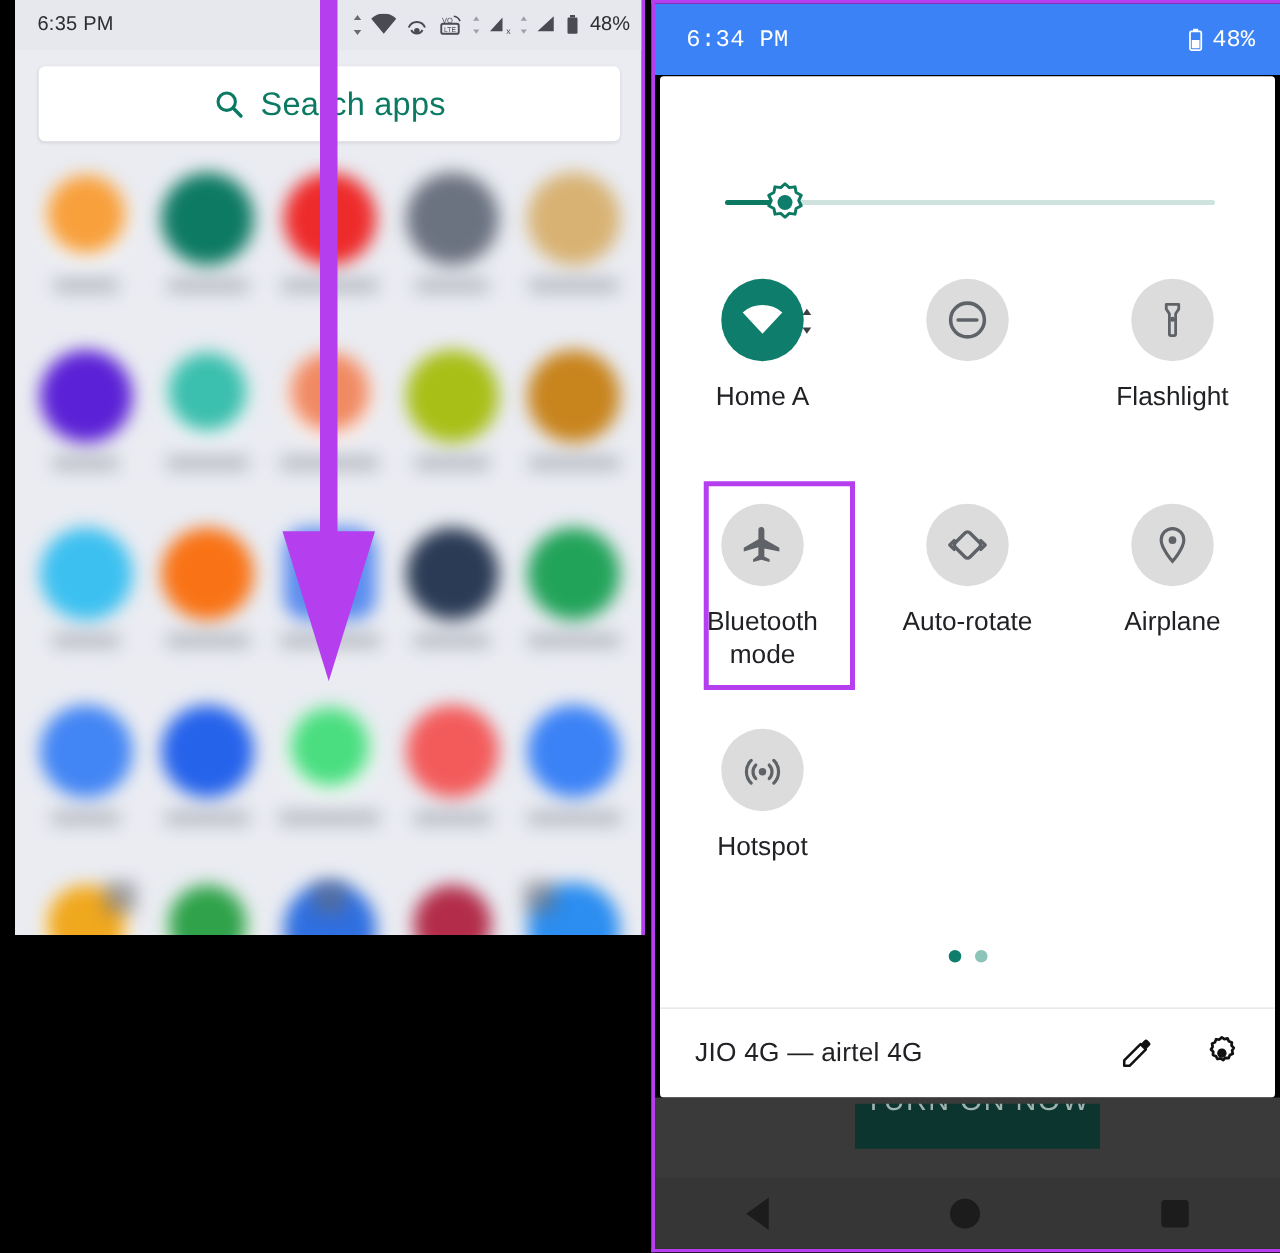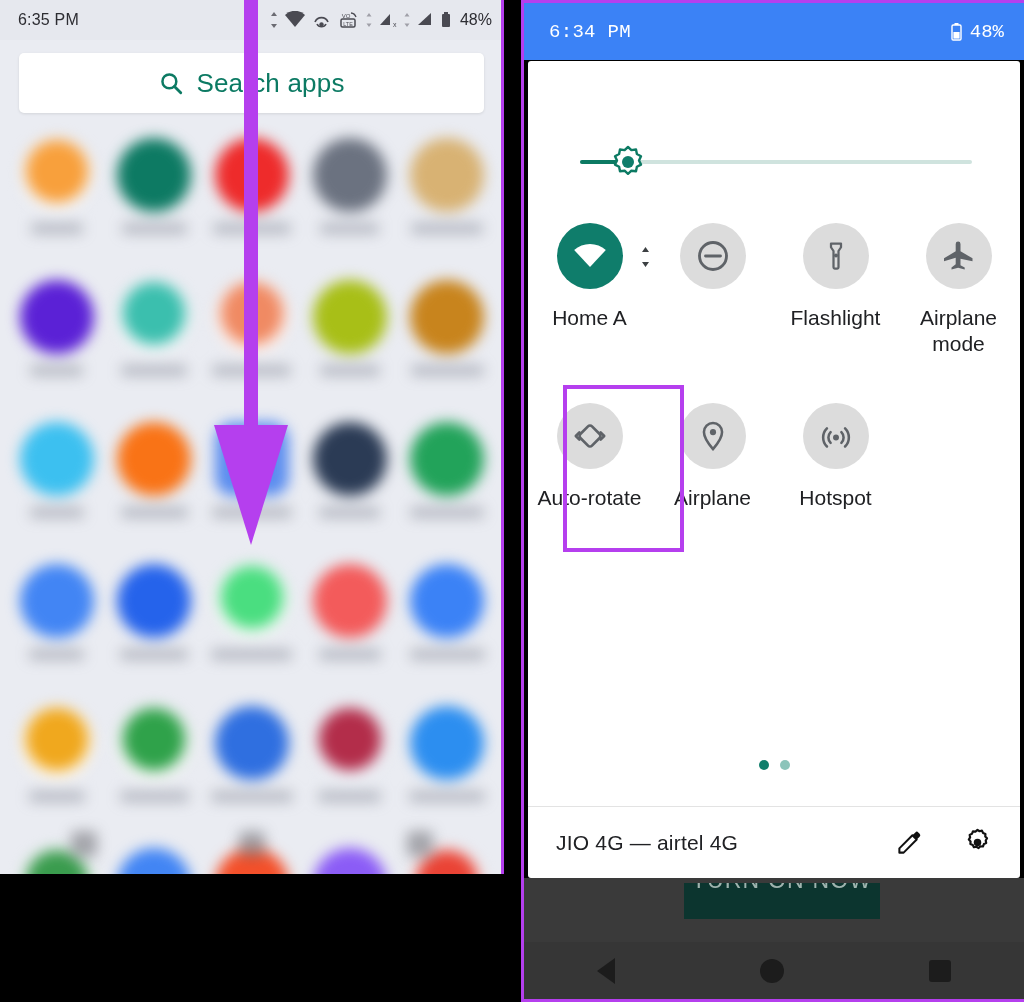--- a/index.html
+++ b/index.html
@@ -6,21 +6,21 @@
   html, body {
     width: 1024px; height: 1002px;
     background: #000;
     font-family: "Liberation Sans", sans-serif;
     overflow: hidden;
   }
   .stage { position: relative; width: 1024px; height: 1002px; background: #000; }
 
   
   .left-panel {
-    position: absolute; left: 0; top: 0; width: 504px; height: 874px;
+    position: absolute; left: 12px; top: 0; width: 504px; height: 748px;
     background: #eaecf2; overflow: hidden;
     border-right: 3px solid #b53fee;
   }
   .left-statusbar {
     position: absolute; left: 0; top: 0; width: 504px; height: 40px;
     background: #e6e8ee; display: flex; align-items: center;
     padding: 0 12px 0 18px;
   }
   .lsb-time { font-size: 16px; color: #2d2d32; font-weight: 400; letter-spacing: .2px; }
   .lsb-icons { margin-left: auto; display: flex; align-items: center; gap: 5px; }
@@ -94,21 +94,21 @@
     background: #cfe3de; border-radius: 2px;
   }
   .br-fill {
     position: absolute; left: 0; top: 15px; width: 48px; height: 4px;
     background: #0c7a63; border-radius: 2px;
   }
   .br-thumb { position: absolute; left: 31px; top: 0; width: 34px; height: 34px; }
 
   .qs-grid {
     position: absolute; left: 0; top: 148px; width: 100%;
-    display: grid; grid-template-columns: repeat(4, 1fr);
+    display: grid; grid-template-columns: repeat(3, 1fr);
     grid-auto-rows: 180px;
   }
   .tile {
     display: flex; flex-direction: column; align-items: center;
     padding-top: 14px; position: relative;
   }
   .tile-ic {
     width: 66px; height: 66px; border-radius: 50%;
     display: flex; align-items: center; justify-content: center;
     background: #dcdcdc;
@@ -424,21 +424,21 @@
                 </svg>
               </div>
               <div class="tile-label">Flashlight</div>
             </div>
             <div class="tile">
               <div class="tile-ic">
                 <svg width="36" height="36" viewBox="0 0 24 24">
                   <path d="M21 15.5 v-2 l-8-4.6 V4 a1.6 1.6 0 0 0-3.2 0 v4.9 L2 13.5 v2 l7.8-2.3 v4.3 L7 19.6 V21 l4.4-1.1 L15.8 21 v-1.4 l-2.8-1.5 v-4.3 Z" fill="#5f6368"></path>
                 </svg>
               </div>
-              <div class="tile-label">Airplane mode</div>
+              <div class="tile-label">Bluetooth mode</div>
             </div>
             <div class="tile">
               <div class="tile-ic">
                 <svg width="34" height="34" viewBox="0 0 24 24">
                   <path d="M4.5 9.5 L2 12 l2.5 2.5" fill="none" stroke="#5f6368" stroke-width="1.9" stroke-linecap="round" stroke-linejoin="round"></path>
                   <path d="M19.5 14.5 L22 12 l-2.5-2.5" fill="none" stroke="#5f6368" stroke-width="1.9" stroke-linecap="round" stroke-linejoin="round"></path>
                   <rect x="6.2" y="6.2" width="11.6" height="11.6" rx="2" transform="rotate(45 12 12)" fill="none" stroke="#5f6368" stroke-width="1.9"></rect>
                 </svg>
               </div>
               <div class="tile-label">Auto-rotate</div>

